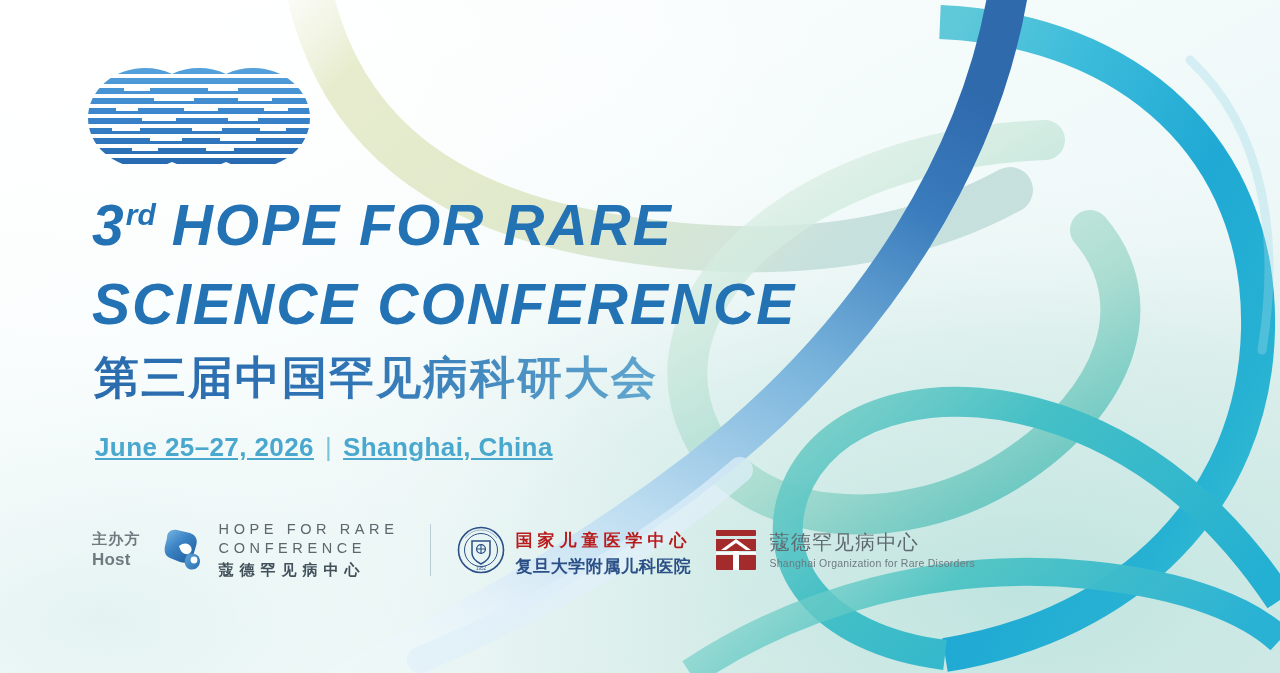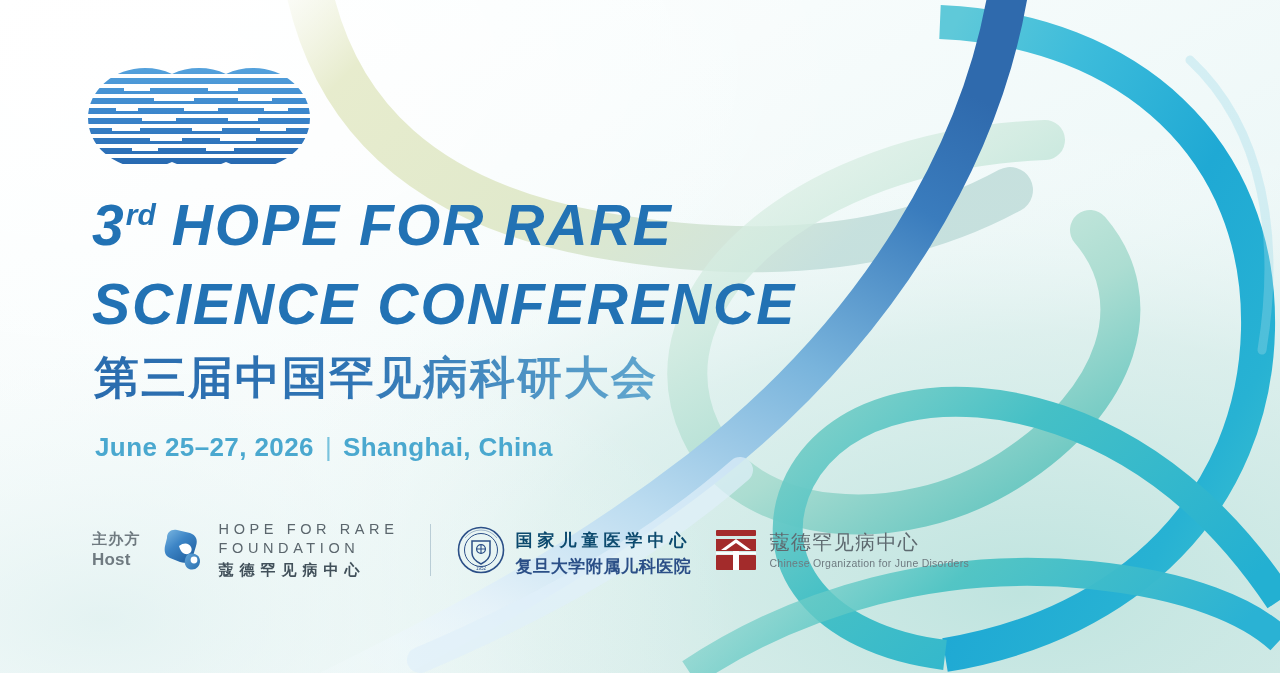--- a/index.html
+++ b/index.html
@@ -81,20 +81,21 @@
     color: transparent;
     width: max-content;
   }
   .meta-line {
     margin: 24px 0 0 3px;
     font-size: 26px;
     font-weight: 600;
     color: #4aa8cf;
     letter-spacing: 0.4px;
     white-space: nowrap;
+    text-decoration: underline;
   }
   .meta-sep {
     display: inline-block;
     padding: 0 11px;
     color: #79c3dd;
     font-weight: 500;
   }
 
   
   #partners {
@@ -151,21 +152,21 @@
     width: 1px;
     height: 52px;
     background: #b9cdd6;
     margin: 0 26px 0 10px;
   }
 
   .hosp-cn1 {
     font-size: 17px;
     font-weight: 700;
     letter-spacing: 5px;
-    color: #0c4a6e;
+    color: #b91c1c;
     margin-top: 8px;
   }
   .hosp-cn2 {
     font-size: 17px;
     font-weight: 700;
     letter-spacing: 0.6px;
     color: #2b4f87;
     margin-top: 3px;
   }
 
@@ -365,21 +366,21 @@
             </linearGradient>
           </defs>
           <path d="M10 14 C10 8 14 5 20 6 L33 9 C39 11 41 16 39 22 L36 32
                    C34 38 29 40 23 38 L13 34 C8 32 7 27 8 22 Z" fill="url(#hfrG)"></path>
           <path d="M22 22 C27 18 32 19 34 23 C36 27 33 31 28 30 C25 29 23 26 22 22 Z" fill="#ffffff"></path>
           <path d="M31 30 C37 28 43 31 43 37 C43 43 38 47 32 45 C27 43 26 35 31 30 Z" fill="url(#hfrG2)"></path>
           <circle cx="37" cy="36" r="3.4" fill="#ffffff"></circle>
         </svg>
         <div class="partner-text">
           <div class="hfr-en1">HOPE FOR RARE</div>
-          <div class="hfr-en2">FOUNDATION</div>
+          <div class="hfr-en2">CONFERENCE</div>
           <div class="hfr-cn">蔻德罕见病中心</div>
         </div>
       </div>
 
       <div class="vdivider"></div>
 
 
       <div class="partner">
         <svg class="partner-mark" width="48" height="48" viewBox="0 0 48 48">
           <circle cx="24" cy="24" r="22.5" fill="none" stroke="#2b4f87" stroke-width="1.6"></circle>
@@ -403,19 +404,19 @@
             <path d="M3 11 H43 V23 H3 Z"></path>
             <rect x="3" y="27" width="18" height="15" rx="1"></rect>
             <rect x="25" y="27" width="18" height="15" rx="1"></rect>
           </g>
           <path d="M23 11 L8 22 H13 L23 15 L33 22 H38 Z" fill="#ffffff"></path>
           <rect x="20" y="23" width="6" height="19" fill="#ffffff"></rect>
           <rect x="3" y="24.2" width="40" height="2.2" fill="#ffffff"></rect>
         </svg>
         <div class="partner-text">
           <div class="cord-cn">蔻德罕见病中心</div>
-          <div class="cord-en">Chinese Organization for June Disorders</div>
+          <div class="cord-en">Shanghai Organization for Rare Disorders</div>
         </div>
       </div>
 
     </div>
   </div>
 </div>
 
 </body></html>

